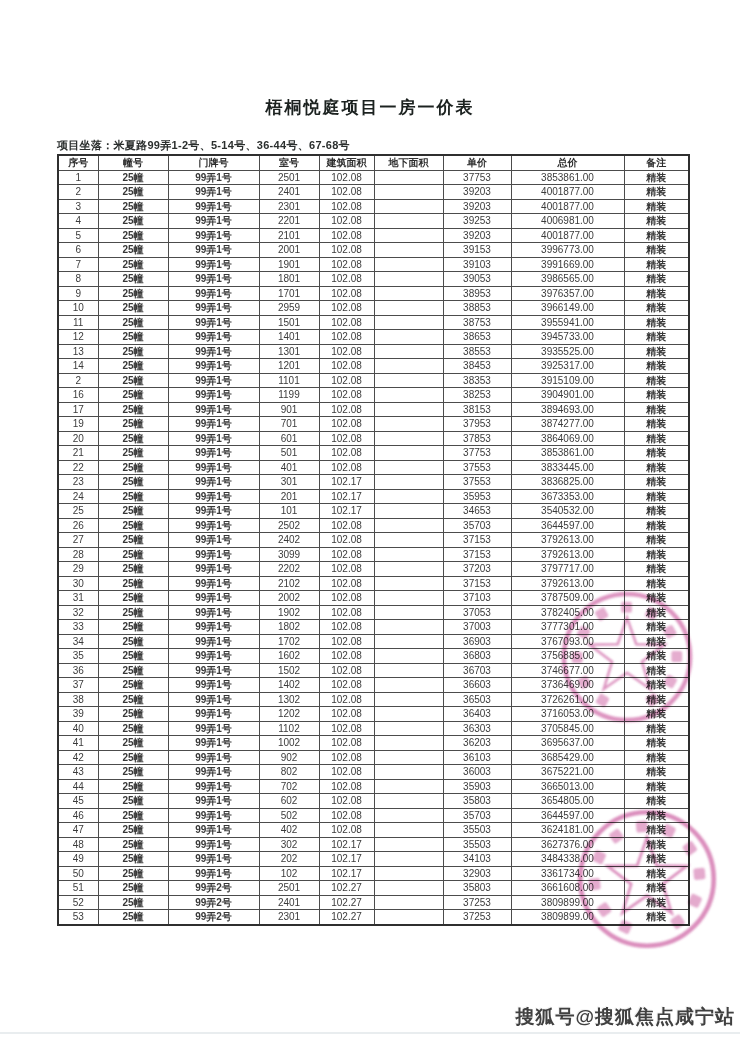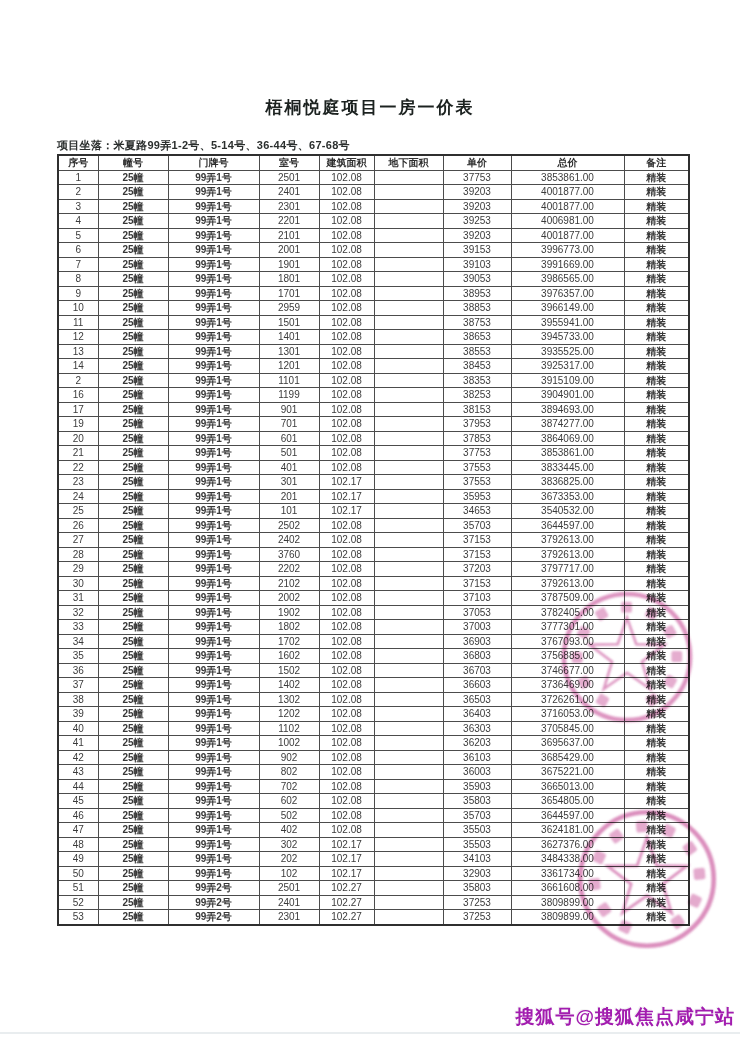--- a/index.html
+++ b/index.html
@@ -25,21 +25,21 @@
     font-size:10px;line-height:13px;text-align:center;color:#3b3b3b;
     overflow:hidden;white-space:nowrap;
   }
   .price-table th{font-weight:bold;color:#2e2e2e;}
   .price-table td:nth-child(2),
   .price-table td:nth-child(3),
   .price-table td:nth-child(9){font-weight:bold;color:#383838;}
   .stamp{position:absolute;mix-blend-mode:multiply;opacity:0.72;}
   .watermark{
     position:absolute;top:1004px;right:5px;
-    font-size:19px;font-weight:bold;color:#a21caf;letter-spacing:1px;
+    font-size:19px;font-weight:bold;color:#404040;letter-spacing:1px;
     text-shadow:1px 1px 0 #ffffff,-1px -1px 0 #f2f2f2;
   }
   .page-edge-line{
     position:absolute;top:1032px;left:0;width:740px;height:2px;background:#e9edef;
   }
 </style>
 </head>
 <body>
 
 <div class="page">
@@ -357,21 +357,21 @@
           <td>102.08</td>
           <td></td>
           <td>37153</td>
           <td>3792613.00</td>
           <td>精装</td>
         </tr>
         <tr>
           <td>28</td>
           <td>25幢</td>
           <td>99弄1号</td>
-          <td>3760</td>
+          <td>3099</td>
           <td>102.08</td>
           <td></td>
           <td>37153</td>
           <td>3792613.00</td>
           <td>精装</td>
         </tr>
         <tr>
           <td>29</td>
           <td>25幢</td>
           <td>99弄1号</td>

